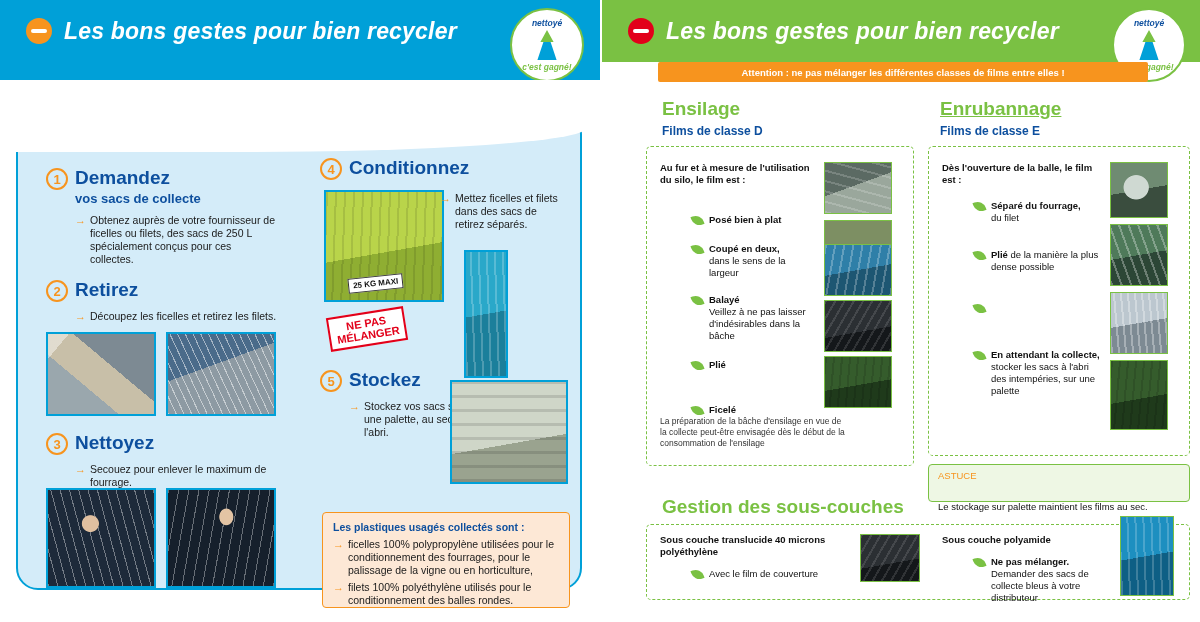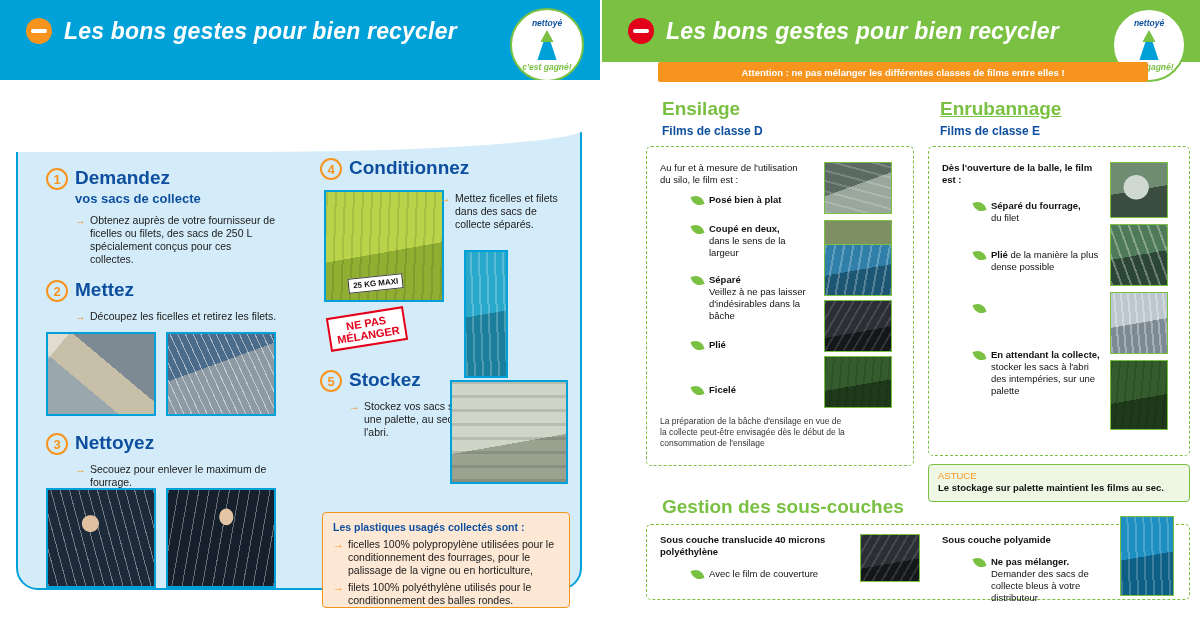--- a/index.html
+++ b/index.html
@@ -272,21 +272,21 @@
   .note-txt { font-size: 8.5px; line-height: 11px; color: #333; }
 
   .astuce {
     position: absolute;
     border: 1px solid #7ac143;
     border-radius: 4px;
     background: #eef7e4;
     padding: 5px 9px;
   }
   .astuce .a-title { color: #f7941e; font-size: 9.5px; font-weight: normal; }
-  .astuce .a-body { color: #111; font-size: 9.5px; margin-top: 1px; font-weight: bold; }
+  .astuce .a-body { color: #111; font-size: 9.5px; margin-top: 20px; }
 
   .thumb { border: 1px solid #7ac143; position: relative; overflow: hidden; }
   .th-silo { background: repeating-linear-gradient(15deg, rgba(255,255,255,.18) 0 2px, rgba(0,0,0,0) 2px 10px), linear-gradient(160deg,#5b6a63 0 45%, #9aa79c 45% 100%); }
   .th-field { background: linear-gradient(180deg,#7d8f63 0 45%, #3d4a52 45% 100%); }
   .th-blue { background: repeating-linear-gradient(100deg, rgba(255,255,255,.25) 0 2px, rgba(0,0,0,0) 2px 9px), linear-gradient(170deg,#2f7fa8 0 50%, #1d5672 50% 100%); }
   .th-dark { background: repeating-linear-gradient(120deg, rgba(255,255,255,.12) 0 2px, rgba(0,0,0,0) 2px 8px), linear-gradient(170deg,#2b2f33 0 60%, #14171a 60% 100%); }
   .th-green { background: repeating-linear-gradient(95deg, rgba(0,0,0,.12) 0 2px, rgba(0,0,0,0) 2px 8px), linear-gradient(170deg,#355c2c 0 55%, #1f3a1b 55% 100%); }
   .th-bale { background: radial-gradient(ellipse at 45% 45%, #cfd9d2 0 28%, rgba(0,0,0,0) 30%), linear-gradient(170deg,#6f8b72 0 50%, #3a4d3e 50% 100%); }
   .th-wrap { background: repeating-linear-gradient(70deg, rgba(255,255,255,.3) 0 2px, rgba(0,0,0,0) 2px 9px), linear-gradient(170deg,#4f7a5a 0 50%, #2c4636 50% 100%); }
   .th-sack { background: repeating-linear-gradient(85deg, rgba(255,255,255,.32) 0 2px, rgba(0,0,0,0) 2px 7px), linear-gradient(170deg,#bcc7cf 0 50%, #7d8a93 50% 100%); }
@@ -322,21 +322,21 @@
         <div class="step-sub">vos sacs de collecte</div>
         <div class="arrow-line">
           <span class="arrow">→</span>
           <span>Obtenez auprès de votre fournisseur de ficelles ou filets, des sacs de 250 L spécialement conçus pour ces collectes.</span>
         </div>
       </div>
 
       <div class="step" style="left:46px; top:200px; width:250px;">
         <div class="step-head">
           <span class="step-num">2</span>
-          <span class="step-title">Mettez</span>
+          <span class="step-title">Retirez</span>
         </div>
         <div class="arrow-line">
           <span class="arrow">→</span>
           <span>Découpez les ficelles et retirez les filets.</span>
         </div>
       </div>
 
       <div class="photo ph-hands" style="position:absolute; left:46px; top:252px; width:110px; height:84px;"></div>
       <div class="photo ph-net" style="position:absolute; left:166px; top:252px; width:110px; height:84px;"></div>
 
@@ -359,21 +359,21 @@
           <span class="step-num">4</span>
           <span class="step-title">Conditionnez</span>
         </div>
       </div>
 
       <div class="photo ph-bags-green" style="position:absolute; left:324px; top:110px; width:120px; height:112px;"></div>
       <div class="photo ph-bag-blue" style="position:absolute; left:464px; top:170px; width:44px; height:128px;"></div>
 
       <div class="arrow-line" style="position:absolute; left:440px; top:112px; width:120px; margin:0;">
         <span class="arrow">→</span>
-        <span>Mettez ficelles et filets dans des sacs de collecte séparés.</span>
+        <span>Mettez ficelles et filets dans des sacs de retirez séparés.</span>
       </div>
 
       <div class="stamp-small" style="left:348px; top:196px;">25 KG MAXI</div>
       <div class="stamp" style="left:328px; top:232px; width:78px;">NE PAS MÉLANGER</div>
 
       <div class="step" style="left:320px; top:290px; width:160px;">
         <div class="step-head">
           <span class="step-num">5</span>
           <span class="step-title">Stockez</span>
         </div>
@@ -413,35 +413,35 @@
     </div>
 
     <div class="warning-bar">Attention : ne pas mélanger les différentes classes de films entre elles !</div>
 
     <div class="sec-title" style="left:60px; top:98px;">Ensilage</div>
     <div class="sec-sub" style="left:60px; top:124px;">Films de classe D</div>
 
     <div class="dashed-box" style="left:44px; top:146px; width:268px; height:320px;"></div>
 
     <div style="position:absolute; left:58px; top:162px; width:150px;">
-      <div class="bullet-txt" style="font-weight:normal; margin-bottom:8px;">Au fur et à mesure de l'utilisation du silo, le film est :</div>
+      <div class="bullet-txt" style="font-weight:bold; margin-bottom:28px;">Au fur et à mesure de l'utilisation du silo, le film est :</div>
 
       <div class="bullet-row">
         <span class="leaf"></span>
         <span class="bullet-txt"><b>Posé bien à plat</b></span>
       </div>
       <div style="height:10px;"></div>
       <div class="bullet-row">
         <span class="leaf"></span>
         <span class="bullet-txt"><b>Coupé en deux,</b><br><span>dans le sens de la largeur</span></span>
       </div>
       <div style="height:8px;"></div>
       <div class="bullet-row">
         <span class="leaf"></span>
-        <span class="bullet-txt"><b>Séparé</b><br><span>Veillez à ne pas laisser d'indésirables dans la bâche</span></span>
+        <span class="bullet-txt"><b>Balayé</b><br><span>Veillez à ne pas laisser d'indésirables dans la bâche</span></span>
       </div>
       <div style="height:10px;"></div>
       <div class="bullet-row">
         <span class="leaf"></span>
         <span class="bullet-txt"><b>Plié</b></span>
       </div>
       <div style="height:26px;"></div>
       <div class="bullet-row">
         <span class="leaf"></span>
         <span class="bullet-txt"><b>Ficelé</b></span>

